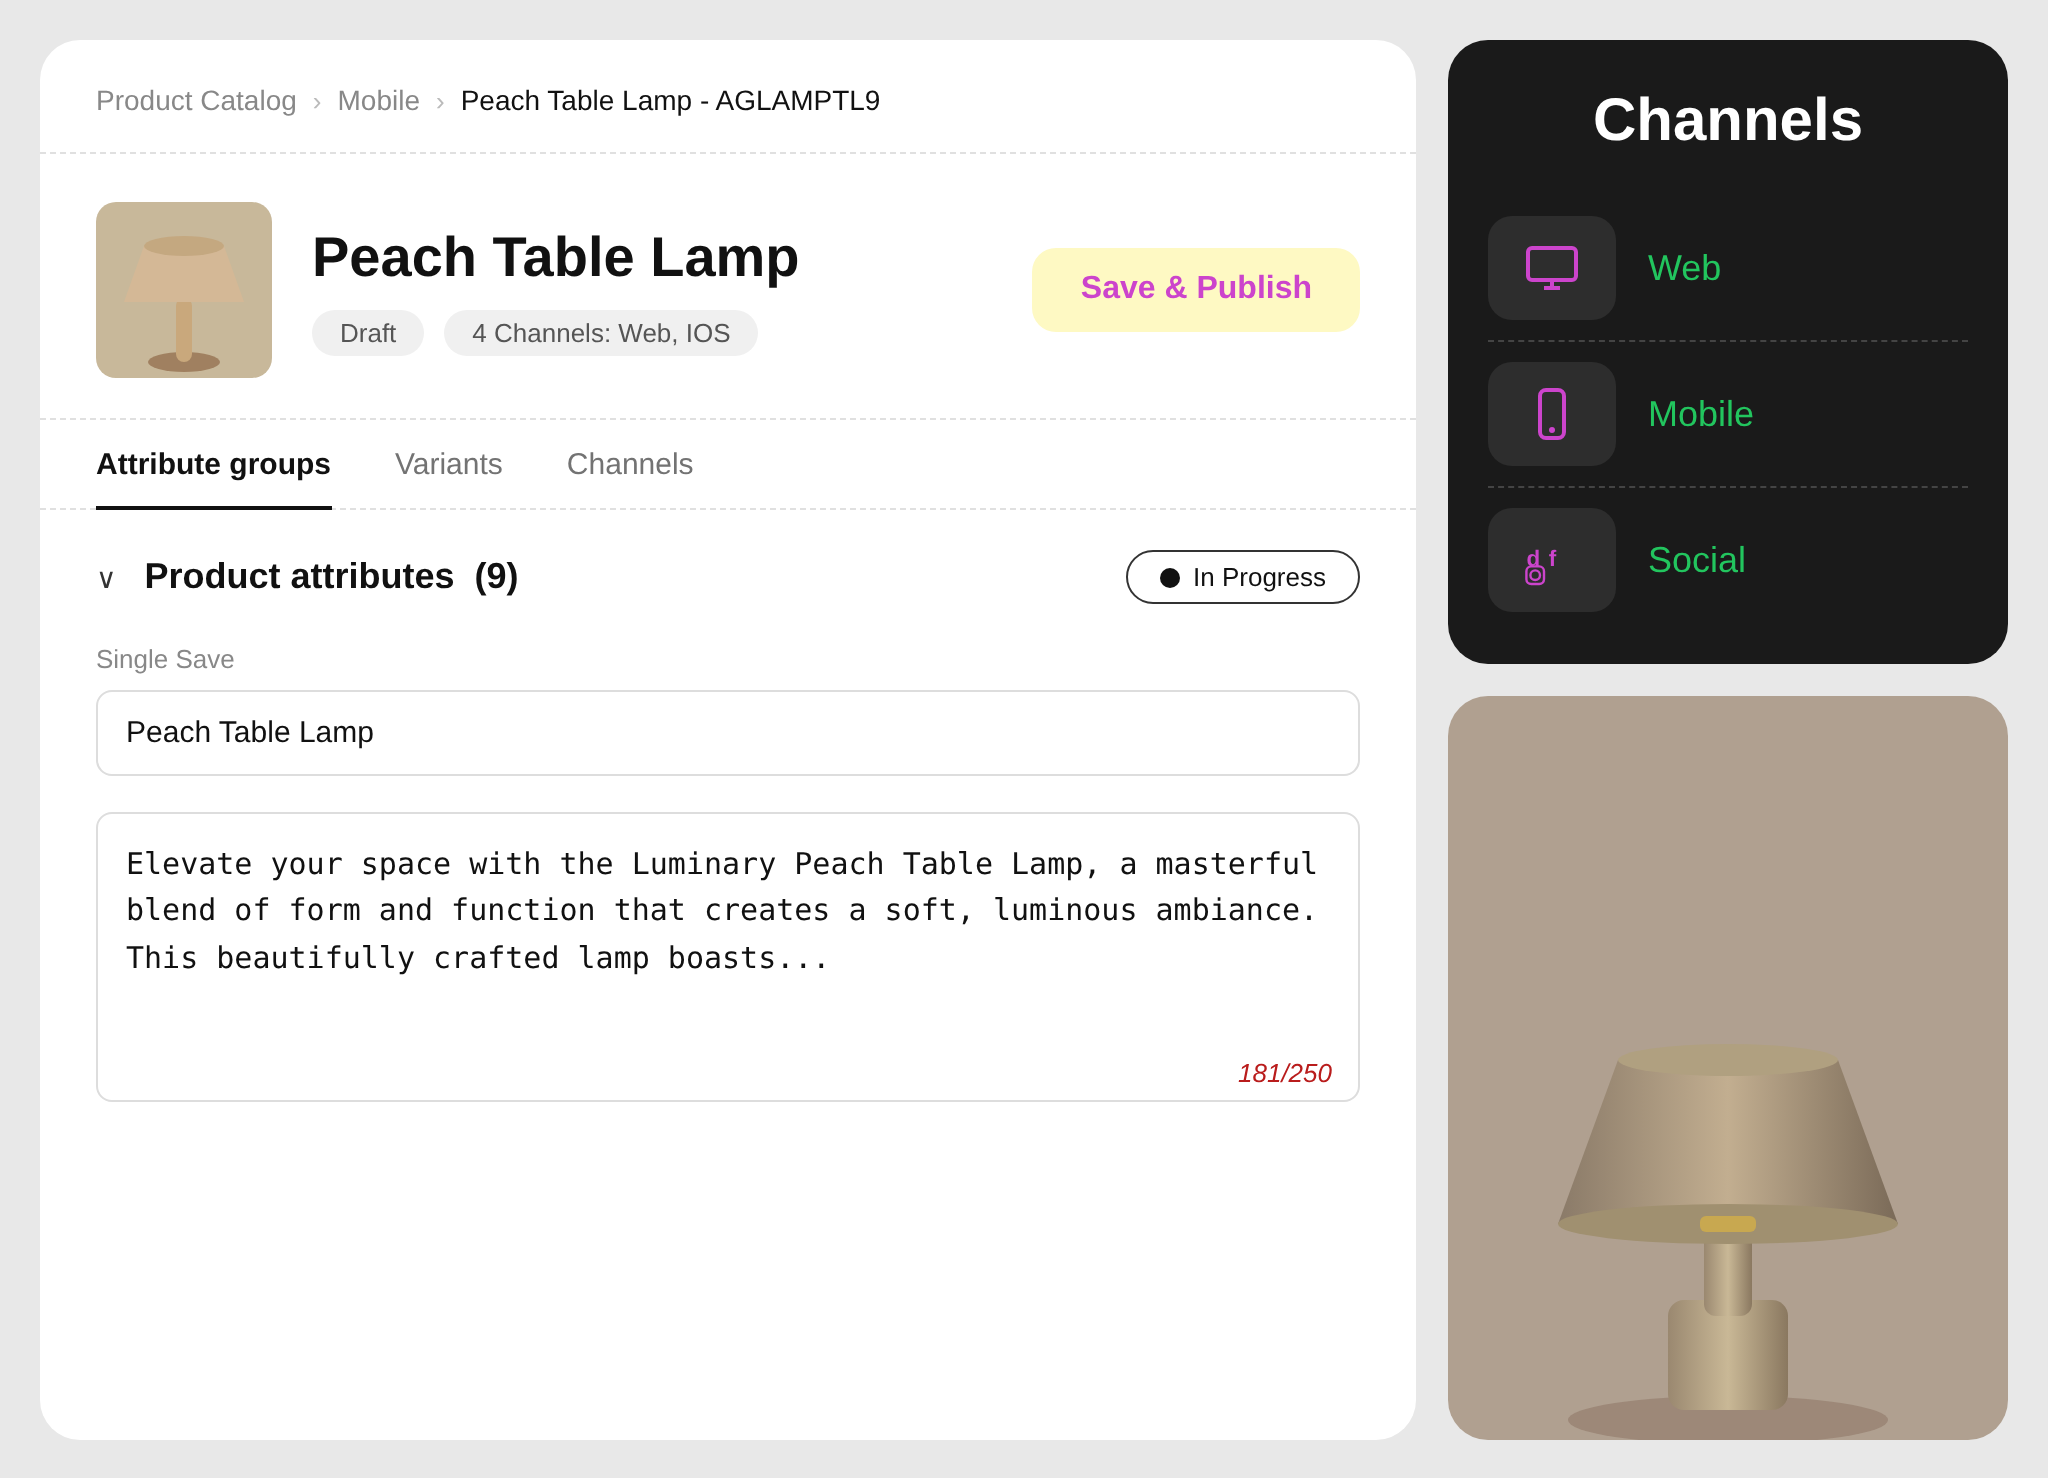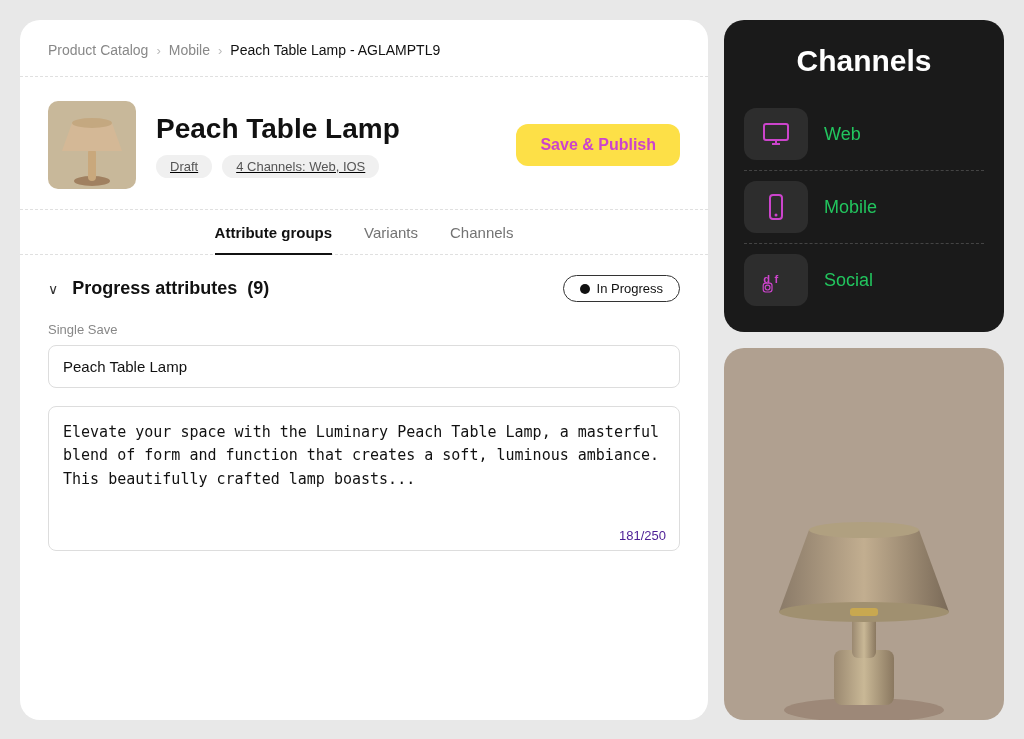--- a/index.html
+++ b/index.html
@@ -83,49 +83,47 @@
     .product-title {
       font-size: 28px;
       font-weight: 700;
       color: #111;
       margin-bottom: 10px;
     }
     .product-badges {
       display: flex;
       gap: 10px;
       align-items: flex-end;
-      text-decoration: underline;
     }
     .badge {
       background: #f0f0f0;
       color: #555;
       border-radius: 20px;
       padding: 4px 14px;
       font-size: 13px;
     }
     .save-publish-btn {
-      background: #fde047;
+      background: #fef9c3;
       color: #cc44cc;
       border: none;
       border-radius: 12px;
       padding: 12px 24px;
       font-size: 16px;
       font-weight: 600;
       cursor: pointer;
       white-space: nowrap;
       margin-left: auto;
     }
 
     
     .tabs {
       display: flex;
       gap: 32px;
       padding: 0 28px;
       border-bottom: 1px dashed #e0e0e0;
-      justify-content: center;
     }
     .tab {
       padding: 14px 0 12px;
       font-size: 15px;
       color: #737373;
       cursor: pointer;
       border-bottom: 2.5px solid transparent;
       margin-bottom: -1px;
     }
     .tab.active {
@@ -208,21 +206,22 @@
       position: relative;
     }
     .textarea-wrapper {
       position: relative;
     }
     .char-count {
       position: absolute;
       bottom: 12px;
       right: 14px;
       font-size: 13px;
-      color: #4c1d95;
+      color: #b91c1c;
+      font-style: italic;
     }
 
     
     .right-panel {
       width: 280px;
       display: flex;
       flex-direction: column;
       gap: 0;
       height: 700px;
     }
@@ -327,21 +326,21 @@
     <div class="tabs">
       <div class="tab active">Attribute groups</div>
       <div class="tab">Variants</div>
       <div class="tab">Channels</div>
     </div>
 
     <div class="attributes-section">
       <div class="section-header">
         <span class="chevron-icon">∨</span>
         <span class="section-title">
-          <span>Progress attributes</span>
+          <span>Product attributes</span>
           <span style="margin-left:5px;">(9)</span>
         </span>
         <div class="in-progress-badge">
           <div class="dot"></div>
           <span>In Progress</span>
         </div>
       </div>
 
       <div class="field-group">
         <div class="field-label">Single Save</div>

